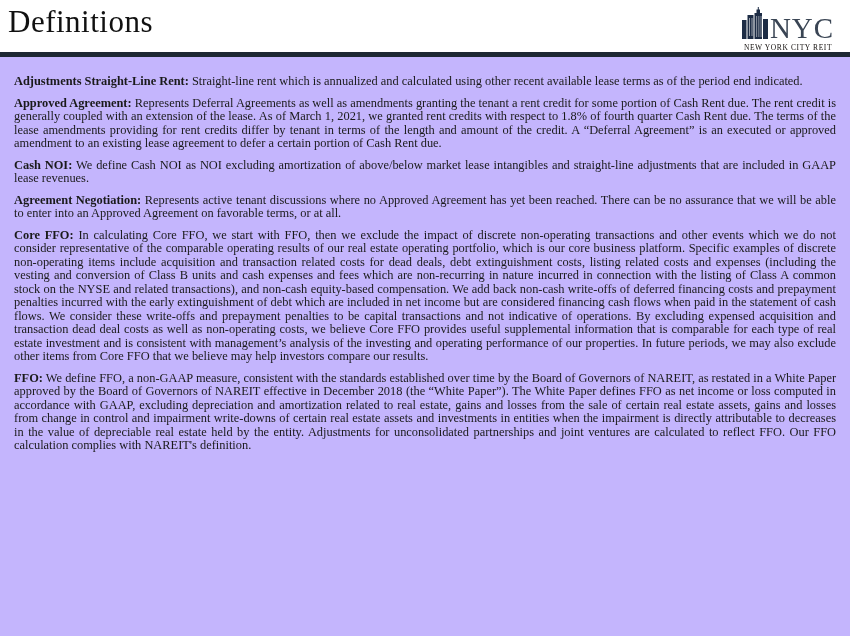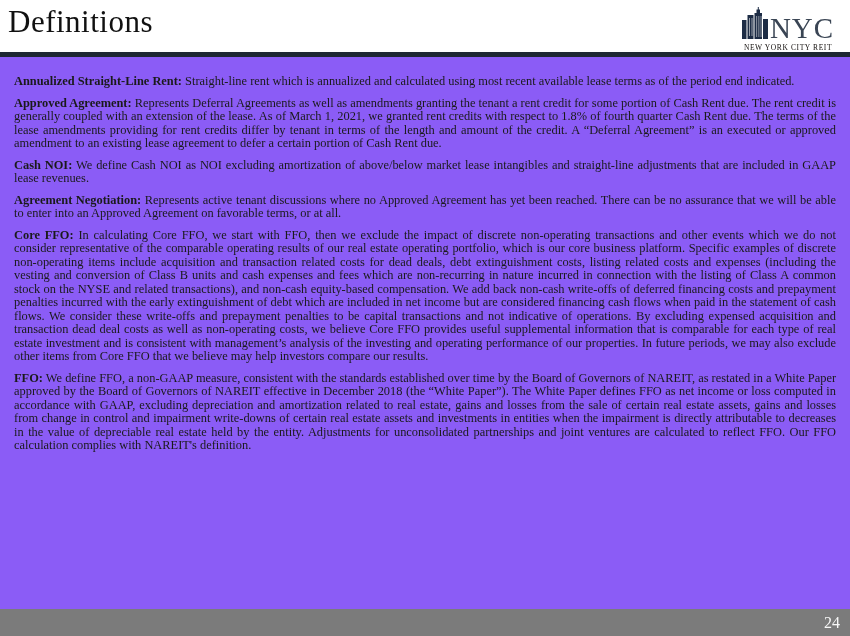--- a/index.html
+++ b/index.html
@@ -1,21 +1,21 @@
 <!DOCTYPE html>
 <html><head>
 <meta charset="utf-8">
 <style>
   * { margin: 0; padding: 0; box-sizing: border-box; }
   html, body { background: #e8e8e8; }
   .slide {
     position: relative;
     width: 850px;
     height: 636px;
-    background: #8b5cf6;
+    background: #c4b5fd;
     font-family: "Liberation Serif", serif;
     color: #1a1a1a;
     overflow: hidden;
   }
   
   .header {
     position: absolute;
     top: 0; left: 0; right: 0;
     height: 53px;
     background: #ffffff;
@@ -141,32 +141,29 @@
         <span class="redline"></span>
         <span class="logo-subtitle">NEW YORK CITY REIT</span>
         <span class="redline"></span>
       </div>
     </div>
   </div>
   <div class="header-rule"></div>
 
   <div class="body">
 
-    <p class="def"><span class="term">Annualized Straight-Line Rent:</span> <span>Straight-line rent which is annualized and calculated using most recent available lease terms as of the period end indicated.</span></p>
+    <p class="def"><span class="term">Adjustments Straight-Line Rent:</span> <span>Straight-line rent which is annualized and calculated using other recent available lease terms as of the period end indicated.</span></p>
 
     <p class="def"><span class="term">Approved Agreement:</span> <span>Represents Deferral Agreements as well as amendments granting the tenant a rent credit for some portion of Cash Rent due. The rent credit is generally coupled with an extension of the lease. As of March 1, 2021, we granted rent credits with respect to 1.8% of fourth quarter Cash Rent due. The terms of the lease amendments providing for rent credits differ by tenant in terms of the length and amount of the credit. A “Deferral Agreement” is an executed or approved amendment to an existing lease agreement to defer a certain portion of Cash Rent due.</span></p>
 
     <p class="def"><span class="term">Cash NOI:</span> <span>We define Cash NOI as NOI excluding amortization of above/below market lease intangibles and straight-line adjustments that are included in GAAP lease revenues.</span></p>
 
     <p class="def"><span class="term">Agreement Negotiation:</span> <span>Represents active tenant discussions where no Approved Agreement has yet been reached. There can be no assurance that we will be able to enter into an Approved Agreement on favorable terms, or at all.</span></p>
 
 
     <p class="def"><span class="term">Core FFO:</span> <span>In calculating Core FFO, we start with FFO, then we exclude the impact of discrete non-operating transactions and other events which we do not consider representative of the comparable operating results of our real estate operating portfolio, which is our core business platform. Specific examples of discrete non-operating items include acquisition and transaction related costs for dead deals, debt extinguishment costs, listing related costs and expenses (including the vesting and conversion of Class B units and cash expenses and fees which are non-recurring in nature incurred in connection with the listing of Class A common stock on the NYSE and related transactions), and non-cash equity-based compensation. We add back non-cash write-offs of deferred financing costs and prepayment penalties incurred with the early extinguishment of debt which are included in net income but are considered financing cash flows when paid in the statement of cash flows. We consider these write-offs and prepayment penalties to be capital transactions and not indicative of operations. By excluding expensed acquisition and transaction dead deal costs as well as non-operating costs, we believe Core FFO provides useful supplemental information that is comparable for each type of real estate investment and is consistent with management’s analysis of the investing and operating performance of our properties. In future periods, we may also exclude other items from Core FFO that we believe may help investors compare our results.</span></p>
 
     <p class="def"><span class="term">FFO:</span> <span>We define FFO, a non-GAAP measure, consistent with the standards established over time by the Board of Governors of NAREIT, as restated in a White Paper approved by the Board of Governors of NAREIT effective in December 2018 (the “White Paper”). The White Paper defines FFO as net income or loss computed in accordance with GAAP, excluding depreciation and amortization related to real estate, gains and losses from the sale of certain real estate assets, gains and losses from change in control and impairment write-downs of certain real estate assets and investments in entities when the impairment is directly attributable to decreases in the value of depreciable real estate held by the entity. Adjustments for unconsolidated partnerships and joint ventures are calculated to reflect FFO. Our FFO calculation complies with NAREIT's definition.</span></p>
 
   </div>
 
-  <div class="footer">
-    <span class="page-number">24</span>
-  </div>
 
 </div>
 
 </body></html>

